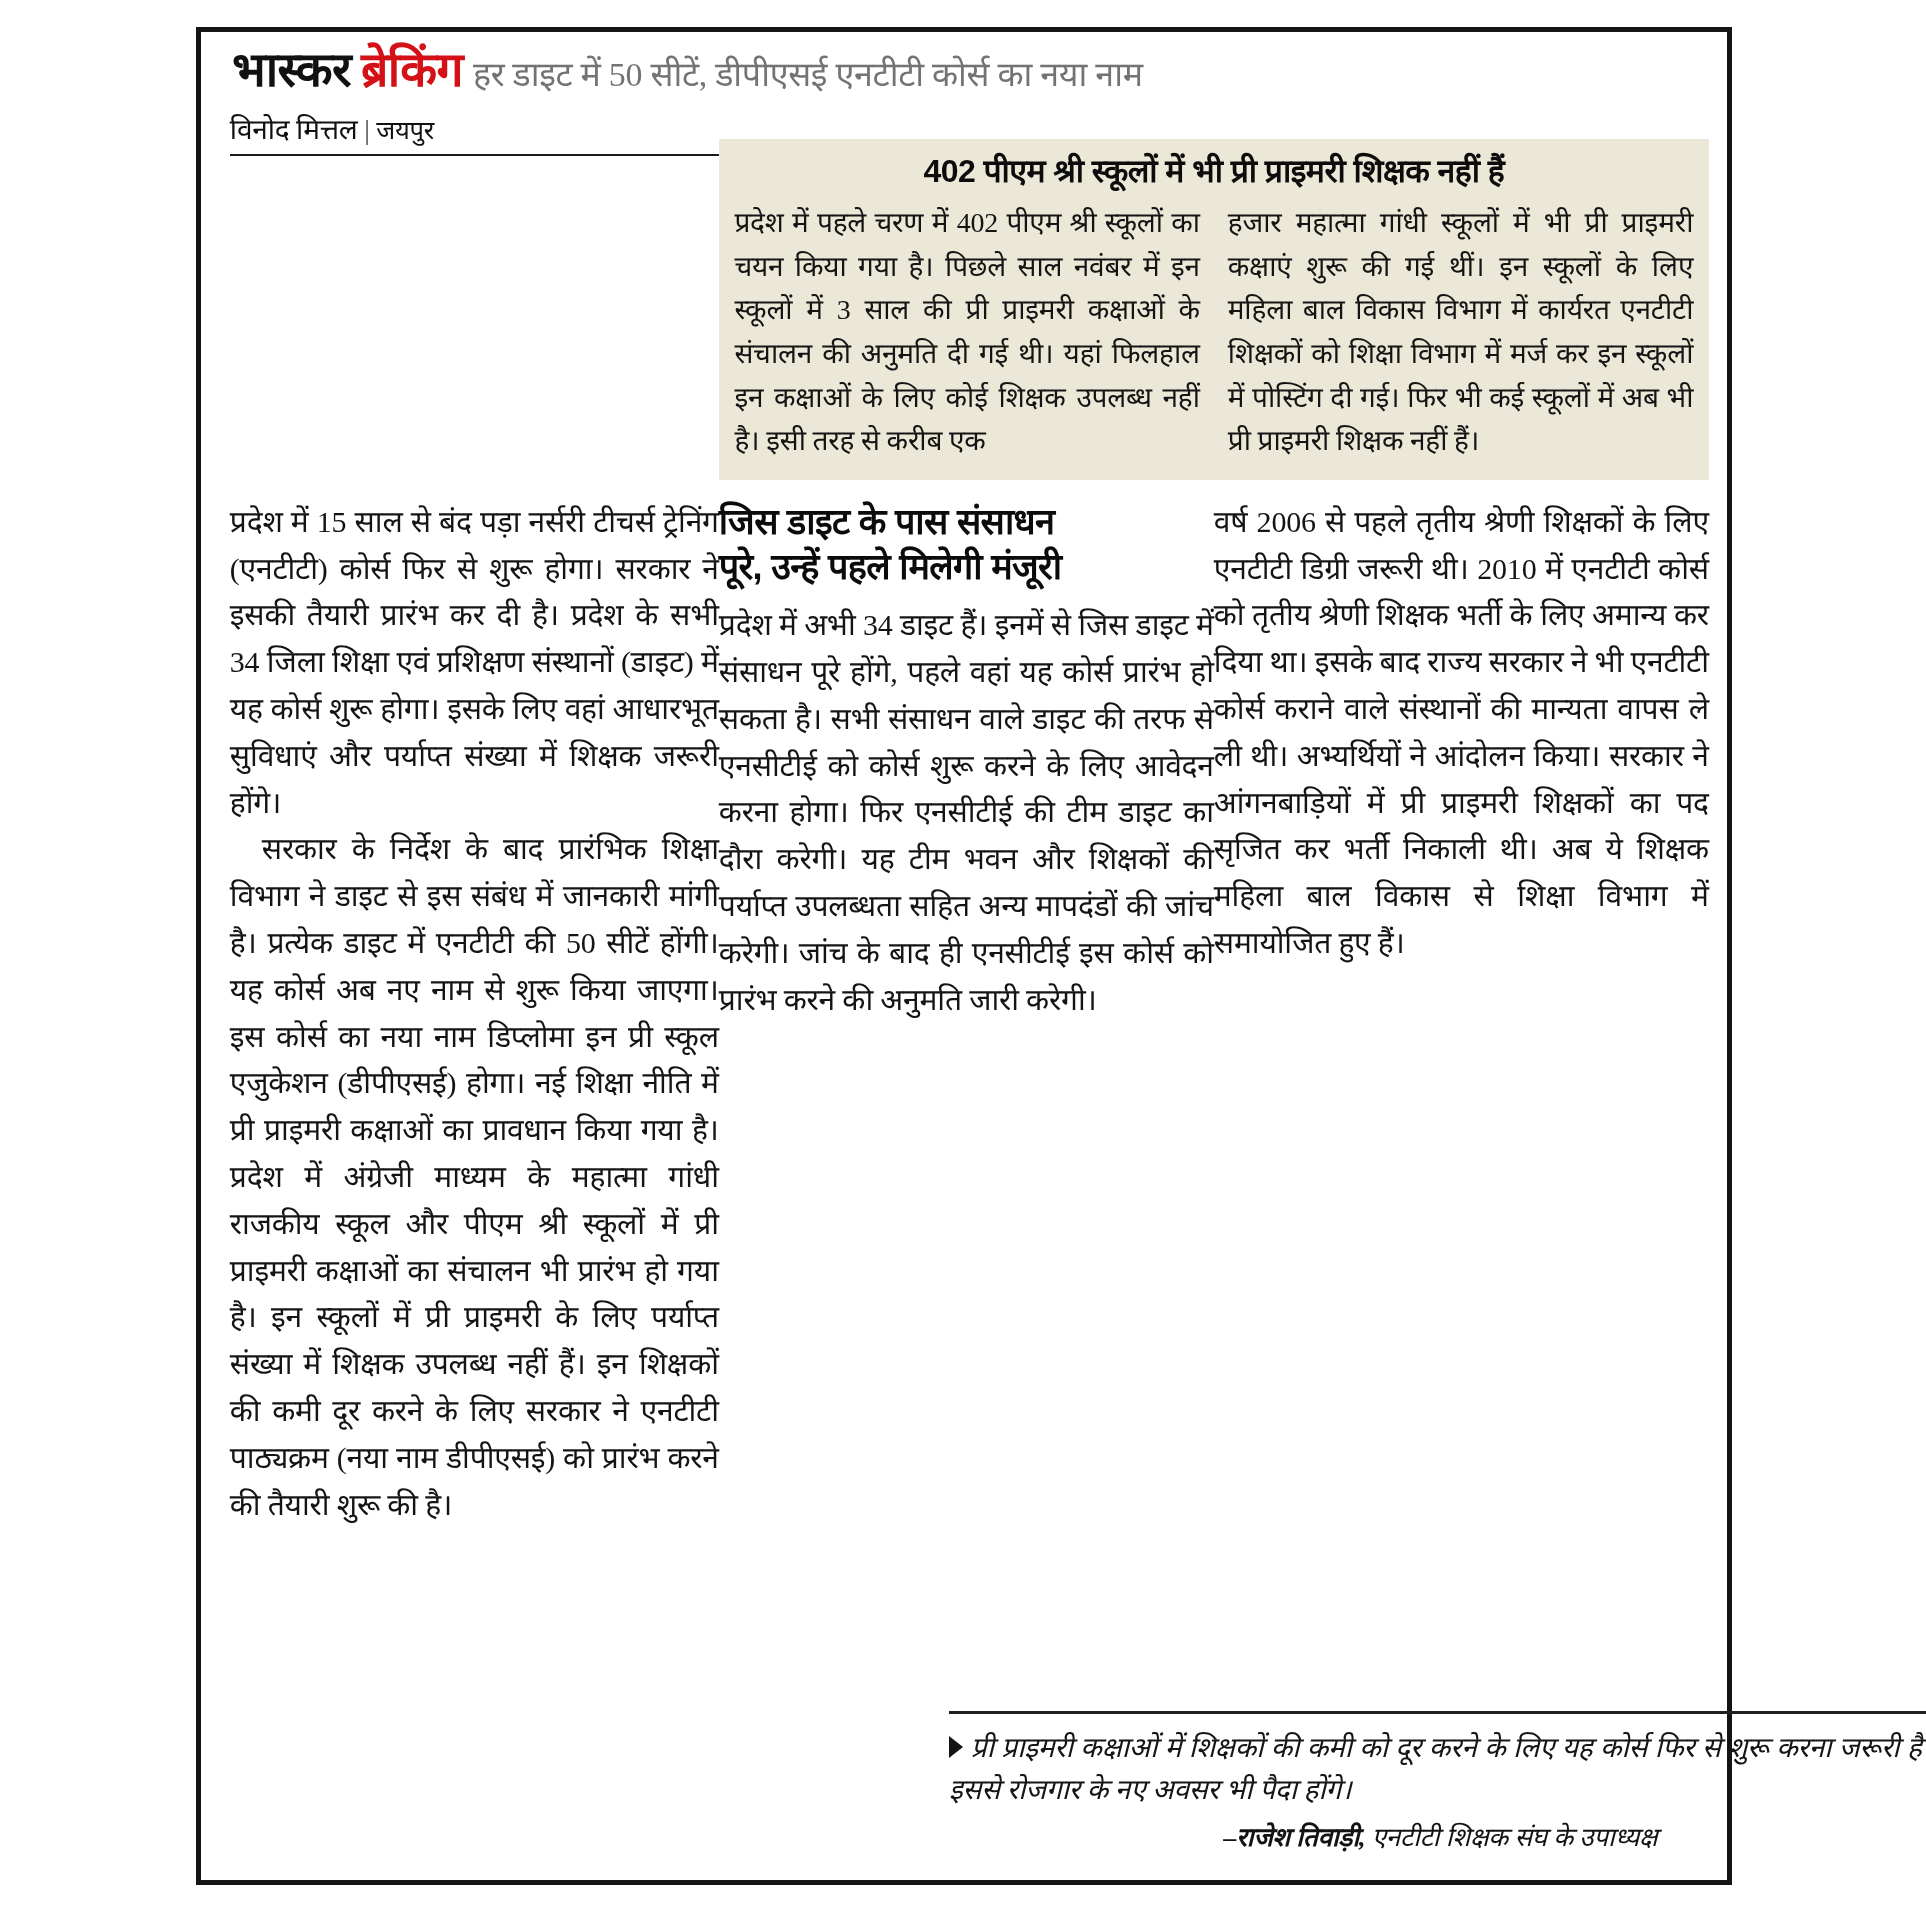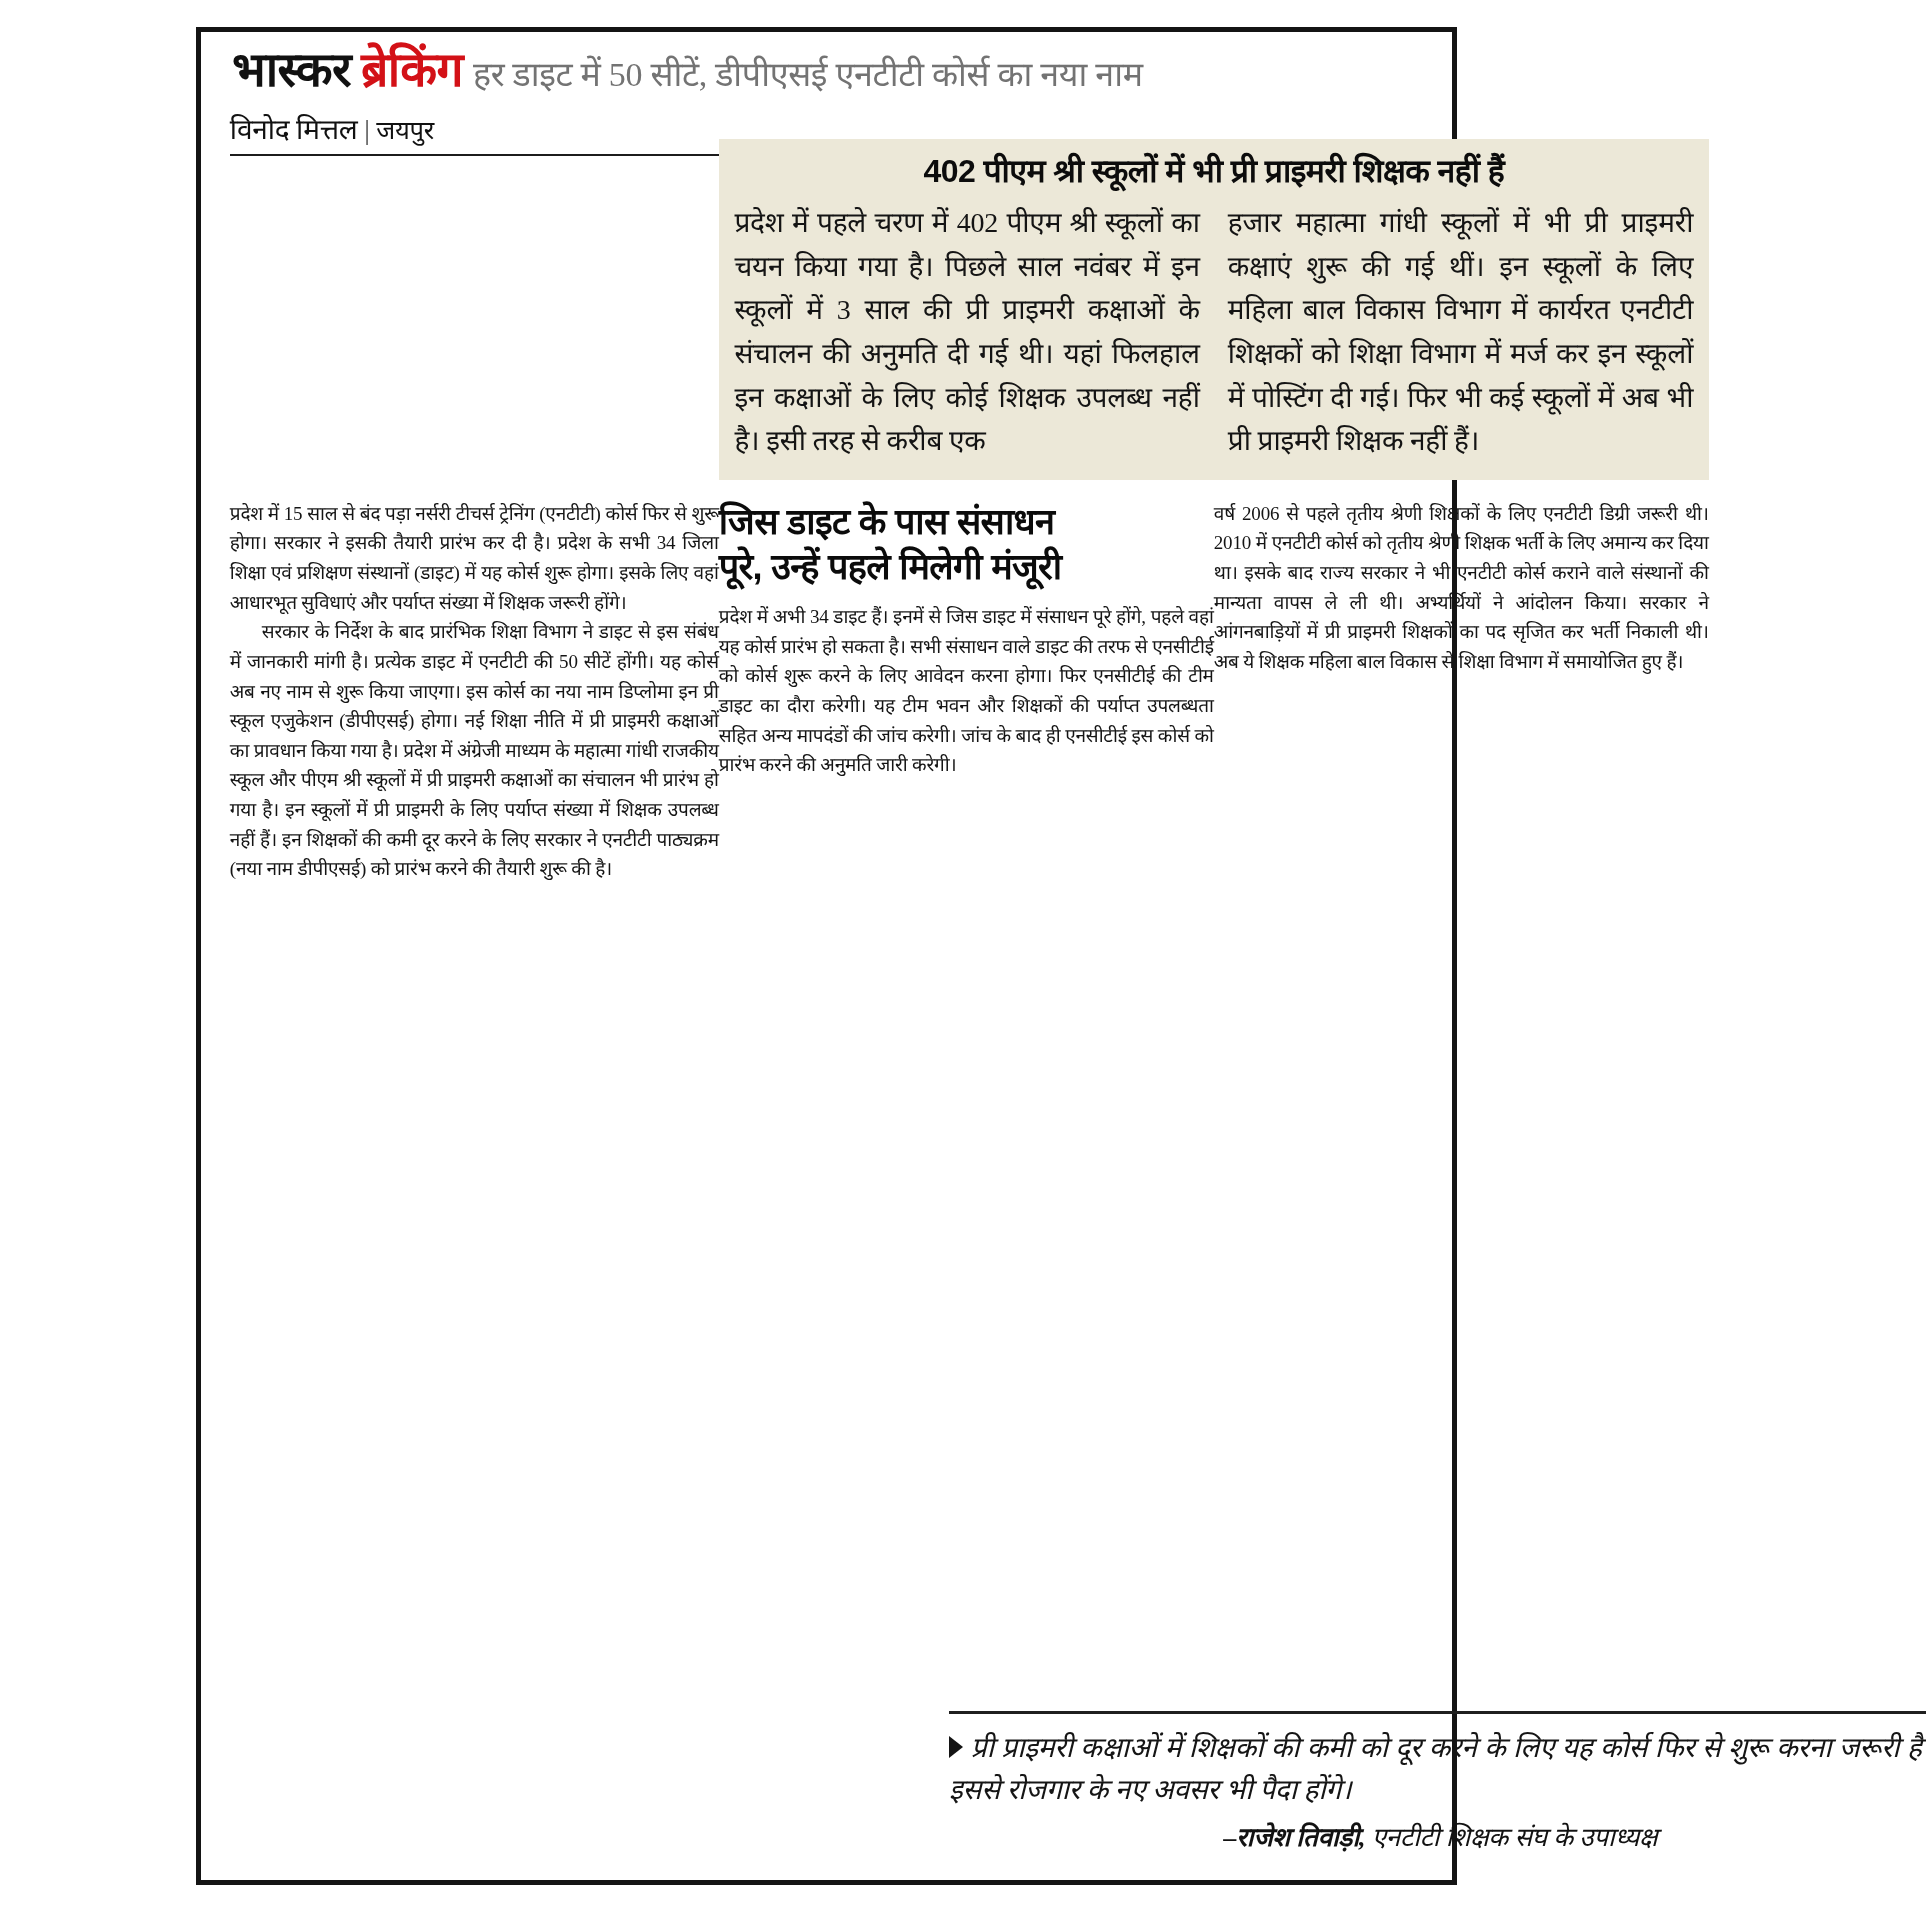--- a/index.html
+++ b/index.html
@@ -12,21 +12,21 @@
     height: 1926px;
     font-family: "Liberation Serif", "DejaVu Serif", serif;
     color: #111111;
     overflow: hidden;
   }
 
   .page-frame {
     position: absolute;
     left: 196px;
     top: 27px;
-    width: 1261px;
+    width: 1536px;
     height: 1858px;
     border: 5px solid #141414;
     background: #ffffff;
     box-sizing: border-box;
     padding: 12.2px 21px 5.6px 21px;
   }
 
   
   .kicker-row {
     display: flex;
@@ -99,21 +99,21 @@
 
   .rule-thin {
     height: 2.8px;
     background: #1c1c1c;
     margin: 3.3px 0 14.5px 0;
     width: 100%;
   }
 
   .body-text {
     font-family: "Liberation Serif", "DejaVu Serif", serif;
-    font-size: 19px;
+    font-size: 30px;
     line-height: 1.56;
     color: #141414;
     text-align: justify;
     text-justify: inter-word;
     letter-spacing: -0.2px;
   }
   .body-text p { margin: 0; }
   .body-text p + p { text-indent: 32px; margin-top: 0; }
 
   

